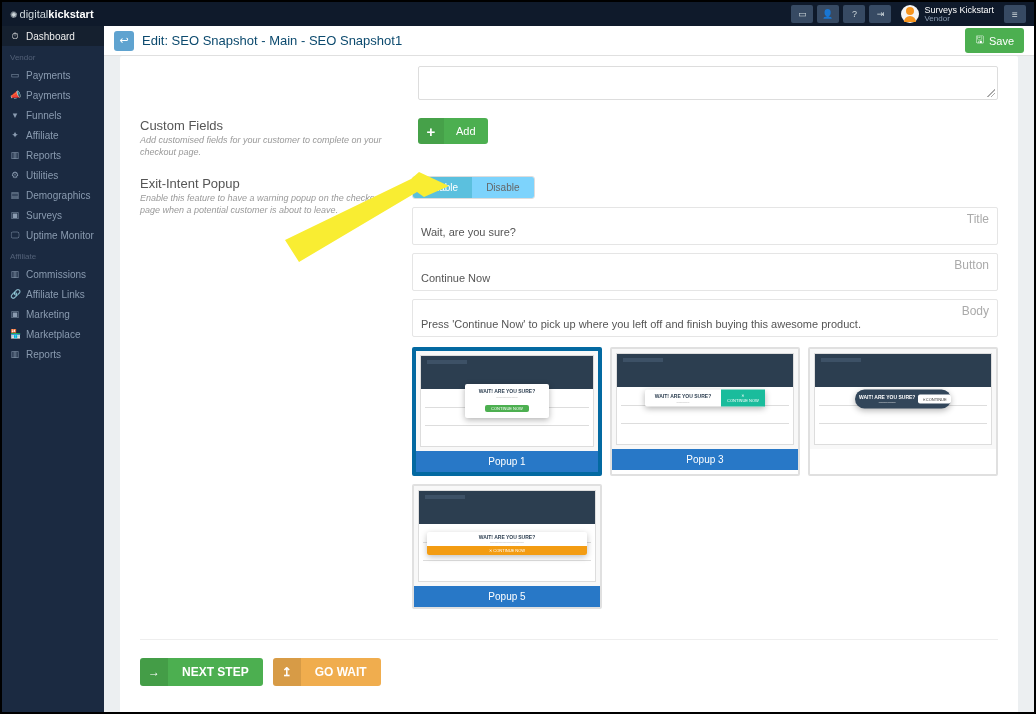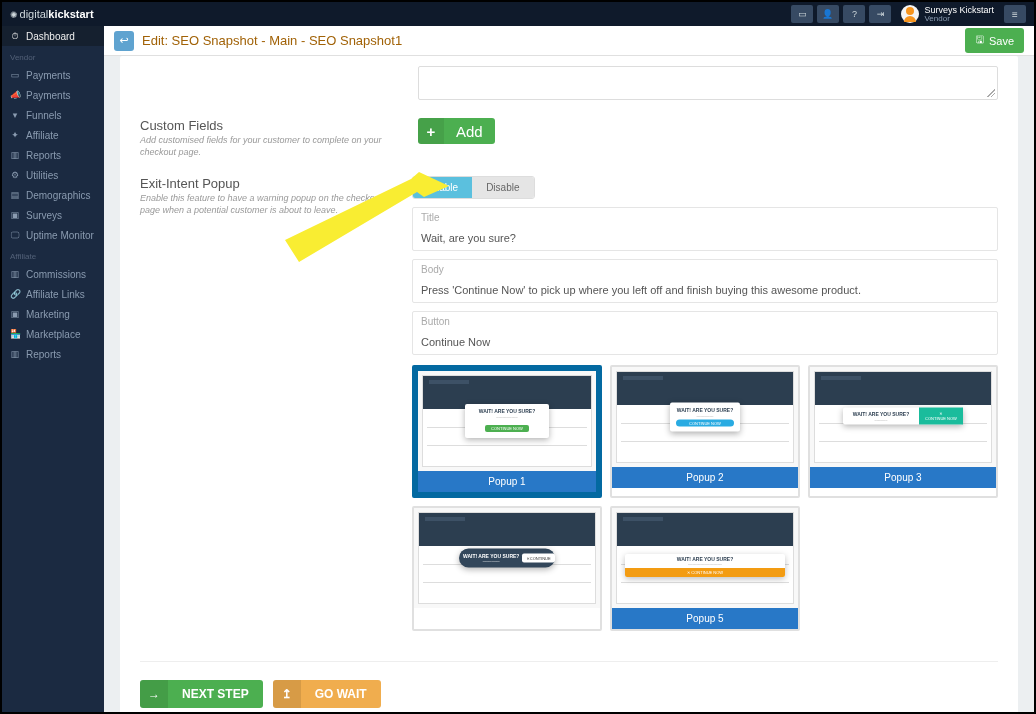--- a/index.html
+++ b/index.html
@@ -27,53 +27,53 @@
   .sbitem { height: 20px; display: flex; align-items: center; padding: 0 8px; cursor: pointer; }
   .sbitem .ic { width: 10px; text-align: center; margin-right: 6px; font-size: 9px; }
   .sbitem.active { background: #15202f; color: #eee; }
   .sbsection { height: 16px; display: flex; align-items: center; padding: 0 8px; color: #536178; font-size: 8px; margin-top: 3px; }
   
   .main { flex: 1; background: #eceff1; display: flex; flex-direction: column; min-width: 0; }
   
   
   .edithdr { height: 30px; background: #fff; display: flex; align-items: center; padding: 0 10px; border-bottom: 1px solid #e0e0e0; }
   .backbtn { width: 20px; height: 20px; background: #5fa3d0; border-radius: 3px; color: #fff; display: flex; align-items: center; justify-content: center; font-size: 11px; margin-right: 8px; cursor: pointer; }
-  .edittitle { font-size: 13px; color: #a16207; }
+  .edittitle { font-size: 13px; color: #0c4a6e; }
   .edithdr .spacer { flex: 1; }
   .savebtn { background: #4caf50; color: #fff; padding: 4px 10px; border-radius: 3px; display: flex; align-items: center; font-size: 11px; cursor: pointer; }
   .savebtn .ic { margin-right: 5px; font-size: 10px; }
   
   .content { flex: 1; padding: 0 16px 16px 16px; overflow: auto; }
   .card { background: #fff; border-radius: 2px; min-height: 100%; padding: 10px 20px 30px 20px; }
   
   .bigtextarea { margin-left: 278px; border: 1px solid #ddd; height: 34px; border-radius: 2px; position: relative; background: #fff; }
   .bigtextarea::after { content: ""; position: absolute; right: 2px; bottom: 2px; width: 8px; height: 8px; background: linear-gradient(135deg, transparent 50%, #aaa 50%, #aaa 60%, transparent 60%, transparent 70%, #aaa 70%, #aaa 80%, transparent 80%); }
   
   .twocol { display: flex; margin-top: 18px; }
   .leftcol { width: 278px; padding-right: 20px; }
   .leftcol h3 { font-size: 13px; color: #555; font-weight: 500; margin-bottom: 2px; }
   .leftcol p { font-size: 9px; color: #999; line-height: 1.3; font-style: italic; }
   .rightcol { flex: 1; }
   
   .addbtn { display: inline-flex; align-items: center; background: #4caf50; color: #fff; border-radius: 3px; overflow: hidden; cursor: pointer; }
   .addbtn .plus { width: 26px; height: 26px; display: flex; align-items: center; justify-content: center; font-size: 15px; font-weight: bold; background: rgba(0,0,0,0.08); }
-  .addbtn .txt { padding: 0 12px; font-size: 15px; }
+  .addbtn .txt { padding: 0 12px; font-size: 11px; }
   
   .toggle { display: inline-flex; border: 1px solid #ddd; border-radius: 3px; overflow: hidden; }
-  .toggle .opt { padding: 5px 14px; font-size: 10px; cursor: pointer; background: #e5e5e5; color: #666; }
+  .toggle .opt { padding: 5px 14px; font-size: 10px; cursor: pointer; background: #7dd3fc; color: #666; }
   .toggle .opt.enabled { background: #5bc0de; color: #fff; }
   
   .fieldbox { border: 1px solid #e5e5e5; border-radius: 2px; padding: 4px 8px 6px 8px; margin-top: 8px; }
-  .fieldbox .flabel { font-size: 10px; color: #aaa; }
-  .fieldbox .fval { font-size: 11px; color: #555; margin-top: 9px; }
+  .fieldbox .flabel { font-size: 12px; color: #aaa; text-align: right; }
+  .fieldbox .fval { font-size: 11px; color: #555; margin-top: 0; }
   
   
   .popupgrid { display: grid; grid-template-columns: repeat(3, 190px); grid-gap: 8px; margin-top: 10px; }
   .popcard { border: 2px solid #e0e0e0; border-radius: 2px; cursor: pointer; }
-  .popcard.selected { border: 6px solid #0369a1; }
+  .popcard.selected { border: 4px solid #0369a1; }
   .popviz { height: 100px; background: #f8f8f8; padding: 4px; position: relative; }
   .popfooter { background: #2878c7; color: #fff; text-align: center; font-size: 10px; padding: 5px 0; }
   
   
   .mini { width: 100%; height: 100%; background: #fff; position: relative; border: 1px solid #ddd; overflow: hidden; }
   .mini .mtop { height: 36%; background: #2c3e50; position: relative; }
   .mini .mtop::before { content: ""; position: absolute; top: 4px; left: 6px; width: 40px; height: 4px; background: #3d5166; }
   .mini .mrows::before, .mini .mrows::after { content: ""; position: absolute; left: 4px; right: 4px; height: 1px; background: #ddd; }
   .mini .mrows::before { top: 56%; }
   .mini .mrows::after { top: 76%; }
@@ -242,60 +242,46 @@
               <div class="toggle">
                 <div class="opt enabled">Enable</div>
                 <div class="opt">Disable</div>
               </div>
 
               <div class="fieldbox">
                 <div class="flabel">Title</div>
                 <div class="fval">Wait, are you sure?</div>
               </div>
               <div class="fieldbox">
+                <div class="flabel">Button</div>
+                <div class="fval">Continue Now</div>
+              </div>
+              <div class="fieldbox">
                 <div class="flabel">Body</div>
                 <div class="fval">Press 'Continue Now' to pick up where you left off and finish buying this awesome product.</div>
-              </div>
-              <div class="fieldbox">
-                <div class="flabel">Button</div>
-                <div class="fval">Continue Now</div>
               </div>
 
               
               <div class="popupgrid">
 
                 <div class="popcard selected">
                   <div class="popviz">
                     <div class="mini">
                         <div class="mtop"></div>
                         <div class="mrows"></div>
                       <div class="popup center">
                         <div class="pttl">WAIT! ARE YOU SURE?</div>
                         <div class="psub">──────────</div>
                         <div class="pbtn bgreen">CONTINUE NOW</div>
                       </div>
                     </div>
                   </div>
                   <div class="popfooter">Popup 1</div>
                 </div>
 
-                <div class="popcard">
-                  <div class="popviz">
-                    <div class="mini">
-                        <div class="mtop"></div>
-                        <div class="mrows"></div>
-                      <div class="popup center" style="width:70px">
-                        <div class="pttl">WAIT! ARE YOU SURE?</div>
-                        <div class="psub">────────</div>
-                        <div class="pbtn bblue" style="display:block; border-radius:8px;">CONTINUE NOW</div>
-                      </div>
-                    </div>
-                  </div>
-                  <div class="popfooter">Popup 2</div>
-                </div>
 
                 <div class="popcard">
                   <div class="popviz">
                     <div class="mini">
                         <div class="mtop"></div>
                         <div class="mrows"></div>
                       <div class="popup split">
                         <div class="lft">
                           <div class="pttl">WAIT! ARE YOU SURE?</div>
                           <div class="psub">──────</div>

